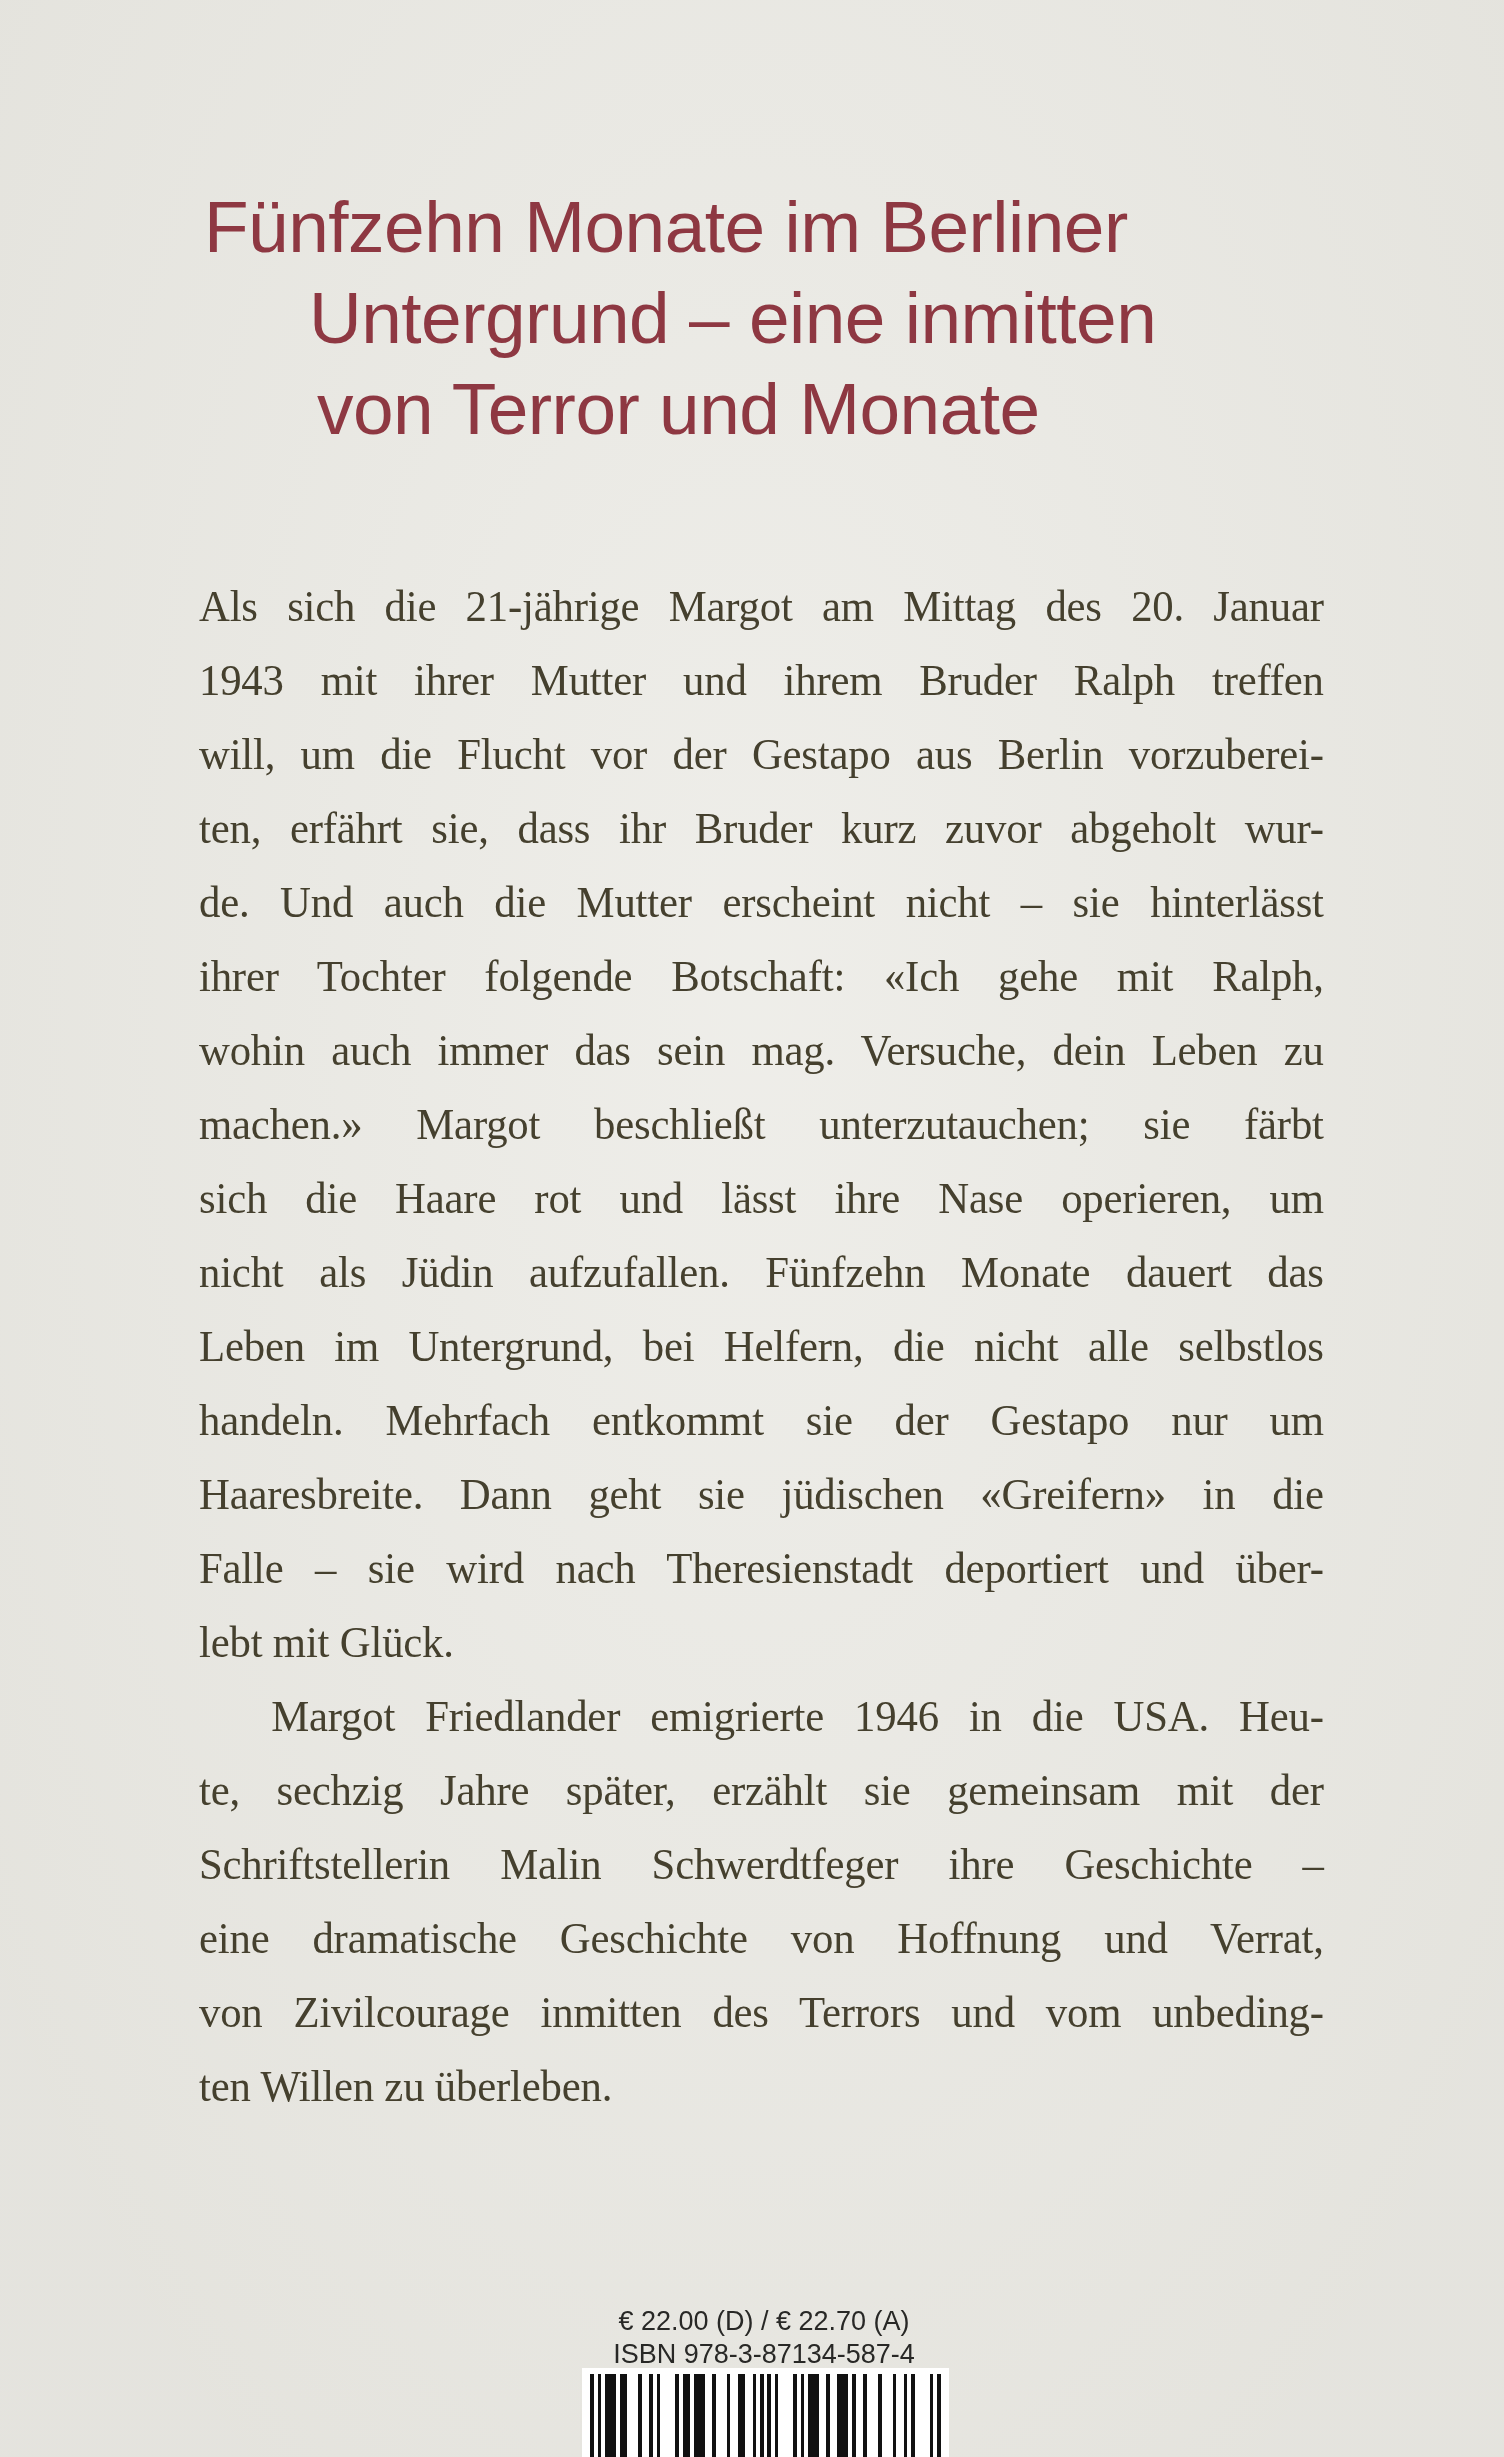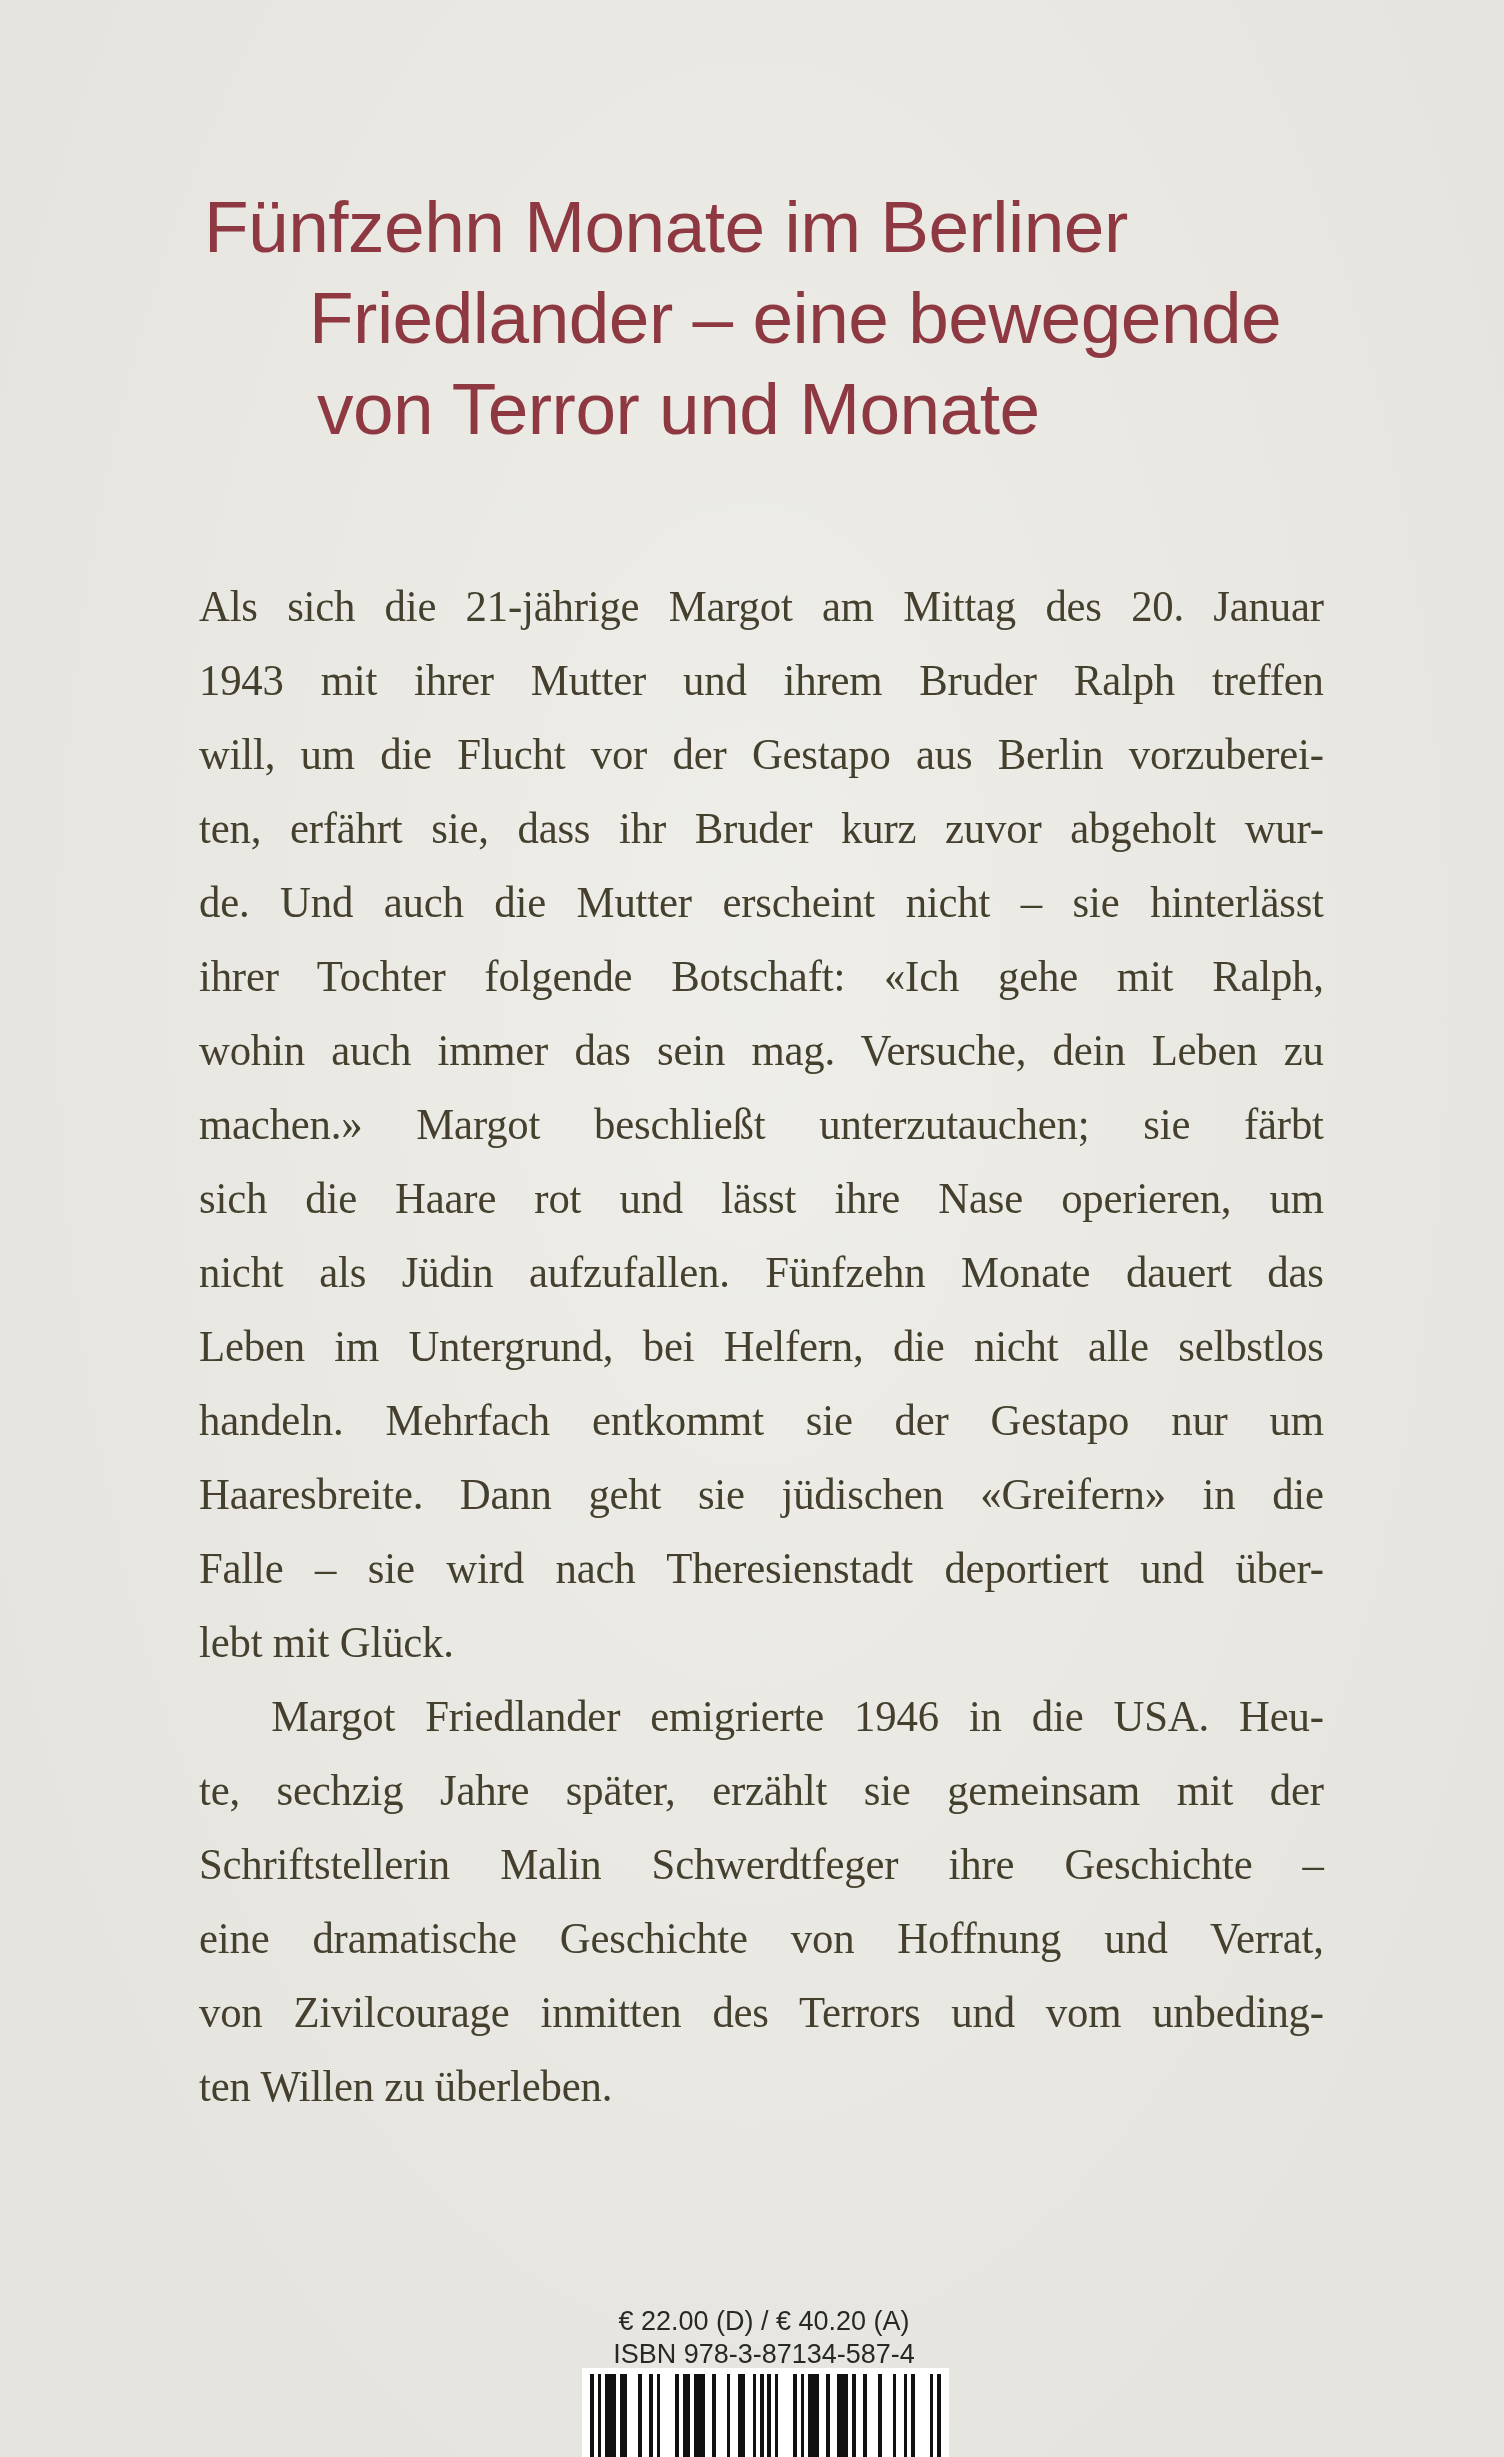--- a/index.html
+++ b/index.html
@@ -68,21 +68,21 @@
   .bars { display: flex; height: 84px; }
   .module { width: 3.7px; height: 100%; background: transparent; }
   .module.on { background: #111111; }
 </style>
 </head>
 <body>
 
 <div class="page">
   <div class="heading" id="heading">
       <div class="h-line" style="padding-left: 0px;">Fünfzehn Monate im Berliner</div>
-      <div class="h-line" style="padding-left: 105px;">Friedlander – eine bewegende</div>
+      <div class="h-line" style="padding-left: 105px;">Untergrund – eine inmitten</div>
       <div class="h-line" style="padding-left: 113px;">von Terror und Monate</div>
     </div>
   <div class="blurb" id="blurb">
       <div class="b-line">Als sich die 21-jährige Margot am Mittag des 20. Januar</div>
       <div class="b-line">1943 mit ihrer Mutter und ihrem Bruder Ralph treffen</div>
       <div class="b-line">will, um die Flucht vor der Gestapo aus Berlin vorzuberei-</div>
       <div class="b-line">ten, erfährt sie, dass ihr Bruder kurz zuvor abgeholt wur-</div>
       <div class="b-line">de. Und auch die Mutter erscheint nicht – sie hinterlässt</div>
       <div class="b-line">ihrer Tochter folgende Botschaft: «Ich gehe mit Ralph,</div>
       <div class="b-line">wohin auch immer das sein mag. Versuche, dein Leben zu</div>
@@ -95,21 +95,21 @@
       <div class="b-line">Falle – sie wird nach Theresienstadt deportiert und über-</div>
       <div class="b-line pend">lebt mit Glück.</div>
       <div class="b-line" style="padding-left: 76px;">Margot Friedlander emigrierte 1946 in die USA. Heu-</div>
       <div class="b-line">te, sechzig Jahre später, erzählt sie gemeinsam mit der</div>
       <div class="b-line">Schriftstellerin Malin Schwerdtfeger ihre Geschichte –</div>
       <div class="b-line">eine dramatische Geschichte von Hoffnung und Verrat,</div>
       <div class="b-line">von Zivilcourage inmitten des Terrors und vom unbeding-</div>
       <div class="b-line pend">ten Willen zu überleben.</div>
     </div>
   <div class="footer">
-    <div>€ 22.00 (D) / € 40.20 (A)</div>
+    <div>€ 22.00 (D) / € 22.70 (A)</div>
     <div>ISBN 978-3-87134-587-4</div>
   </div>
   <div class="barcode-box">
     <div class="bars" id="bars">
         <span class="module on"></span>
         <span class="module"></span>
         <span class="module on"></span>
         <span class="module"></span>
         <span class="module on"></span>
         <span class="module on"></span>

